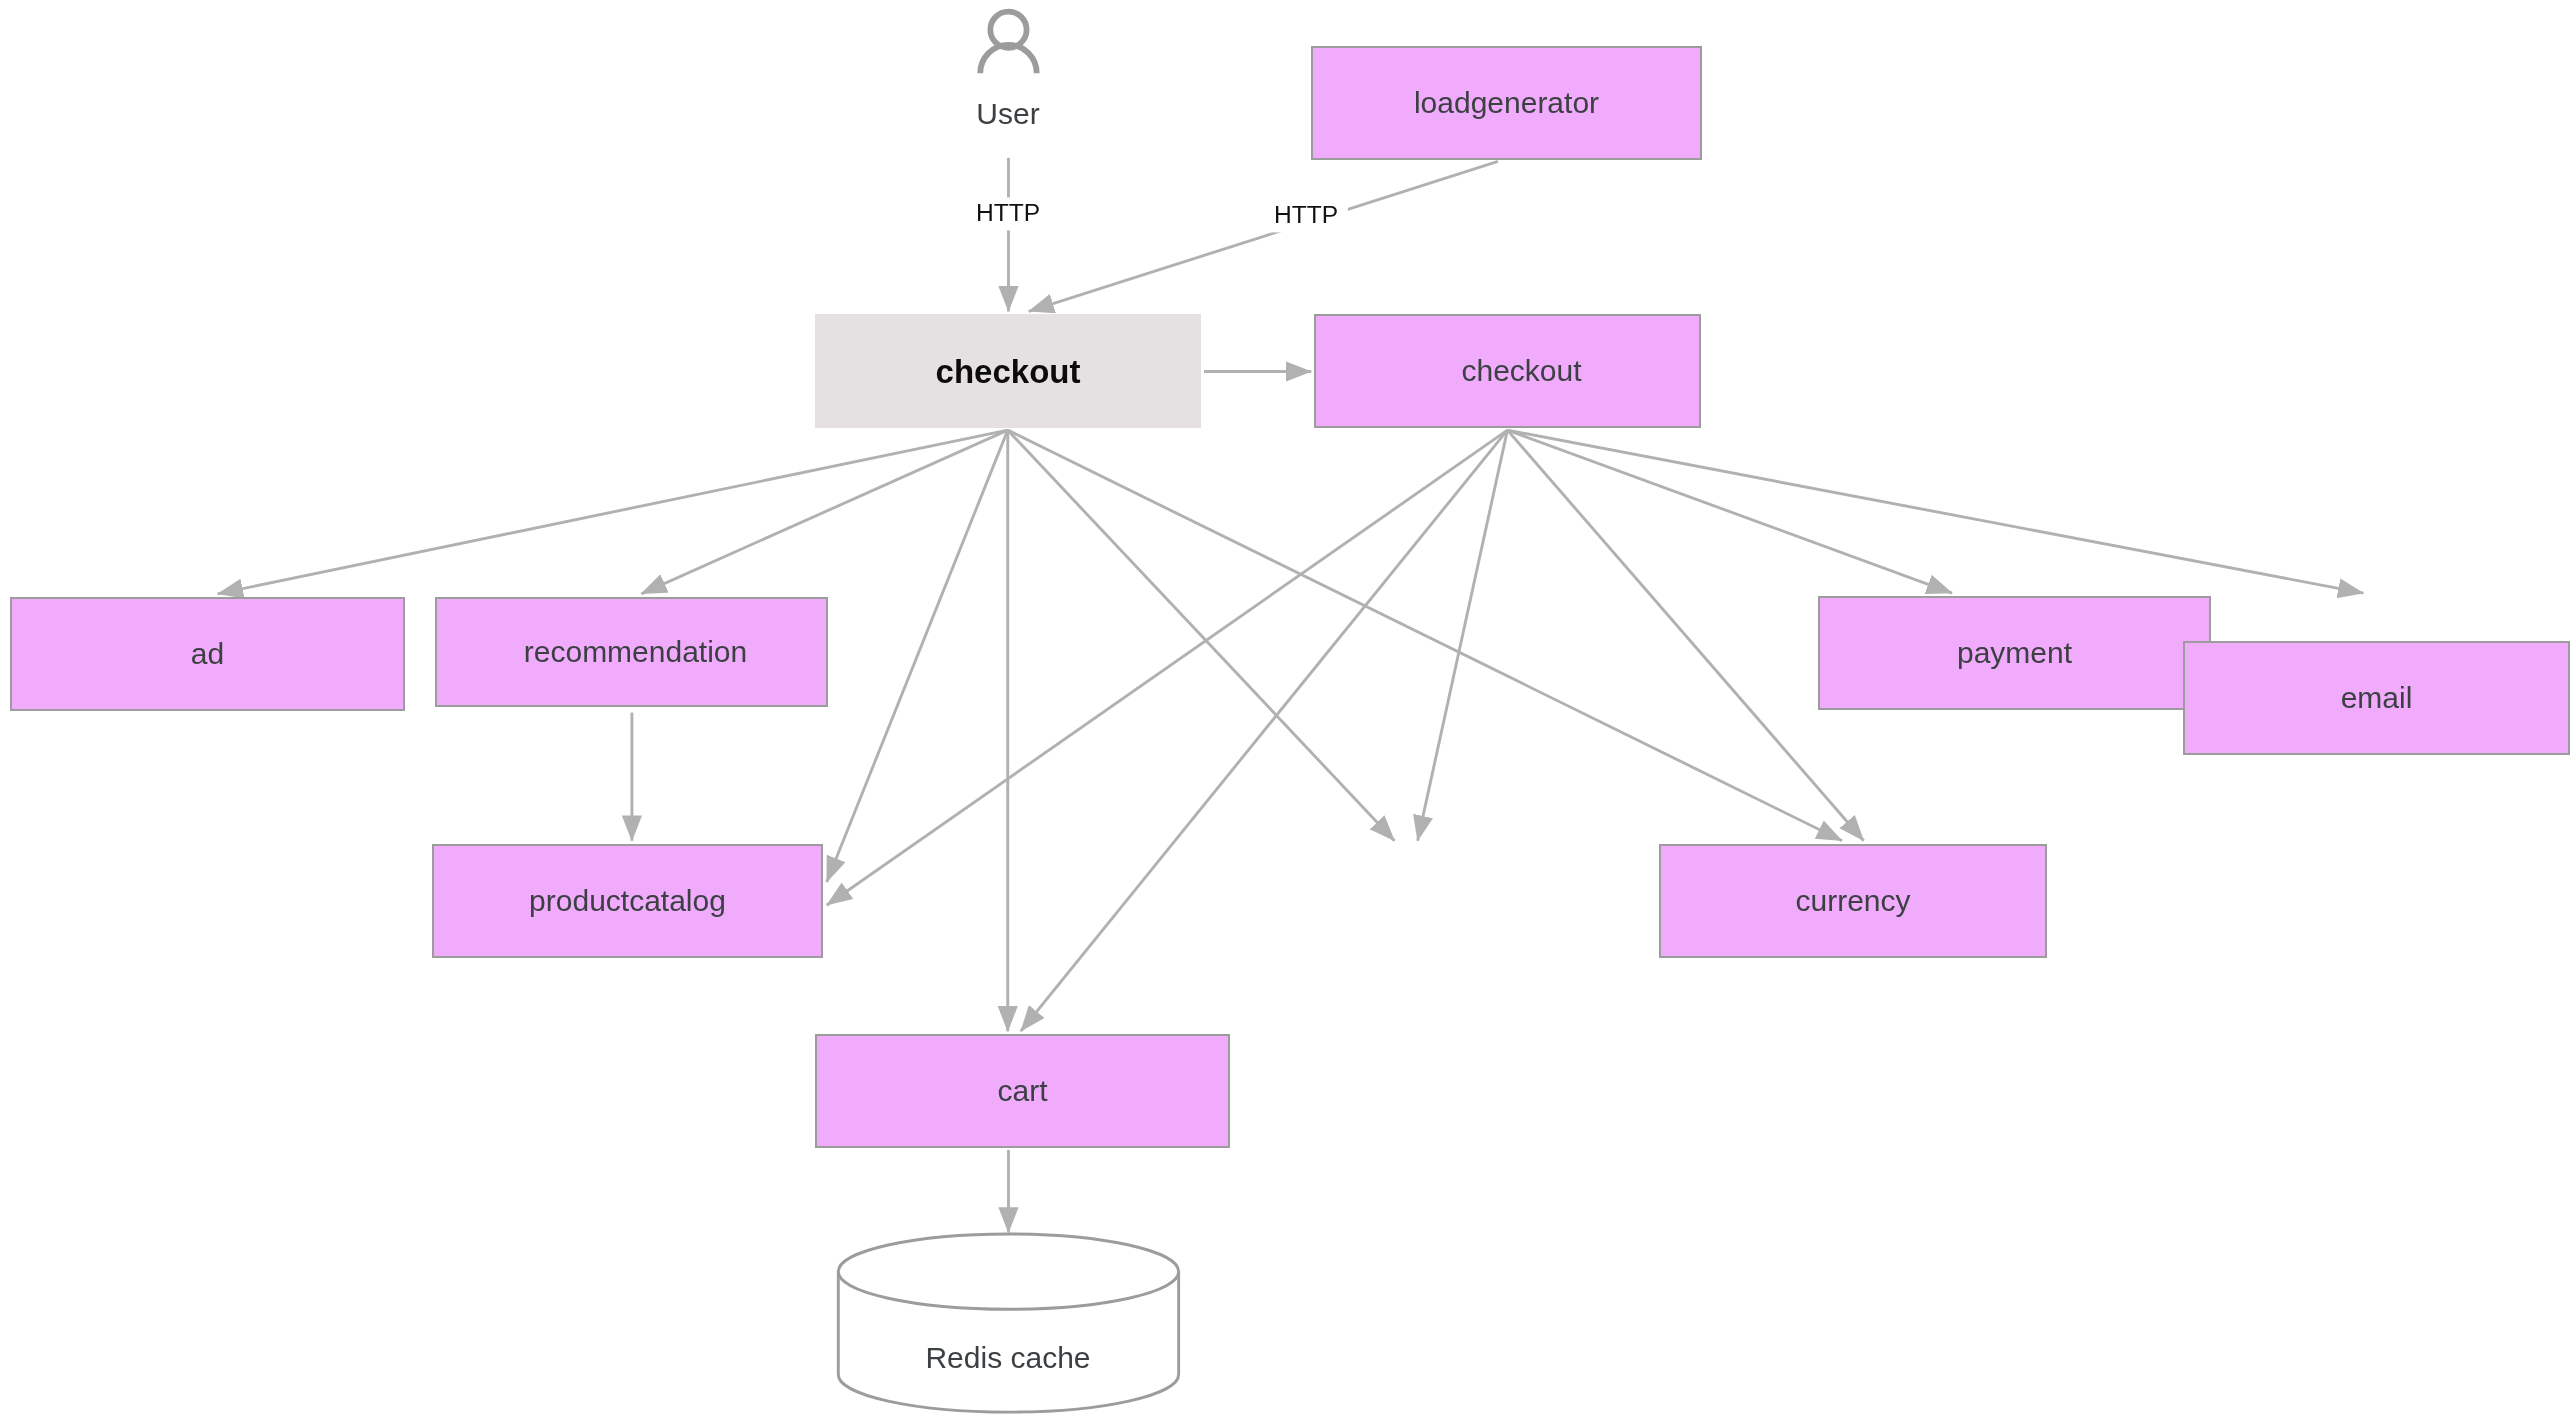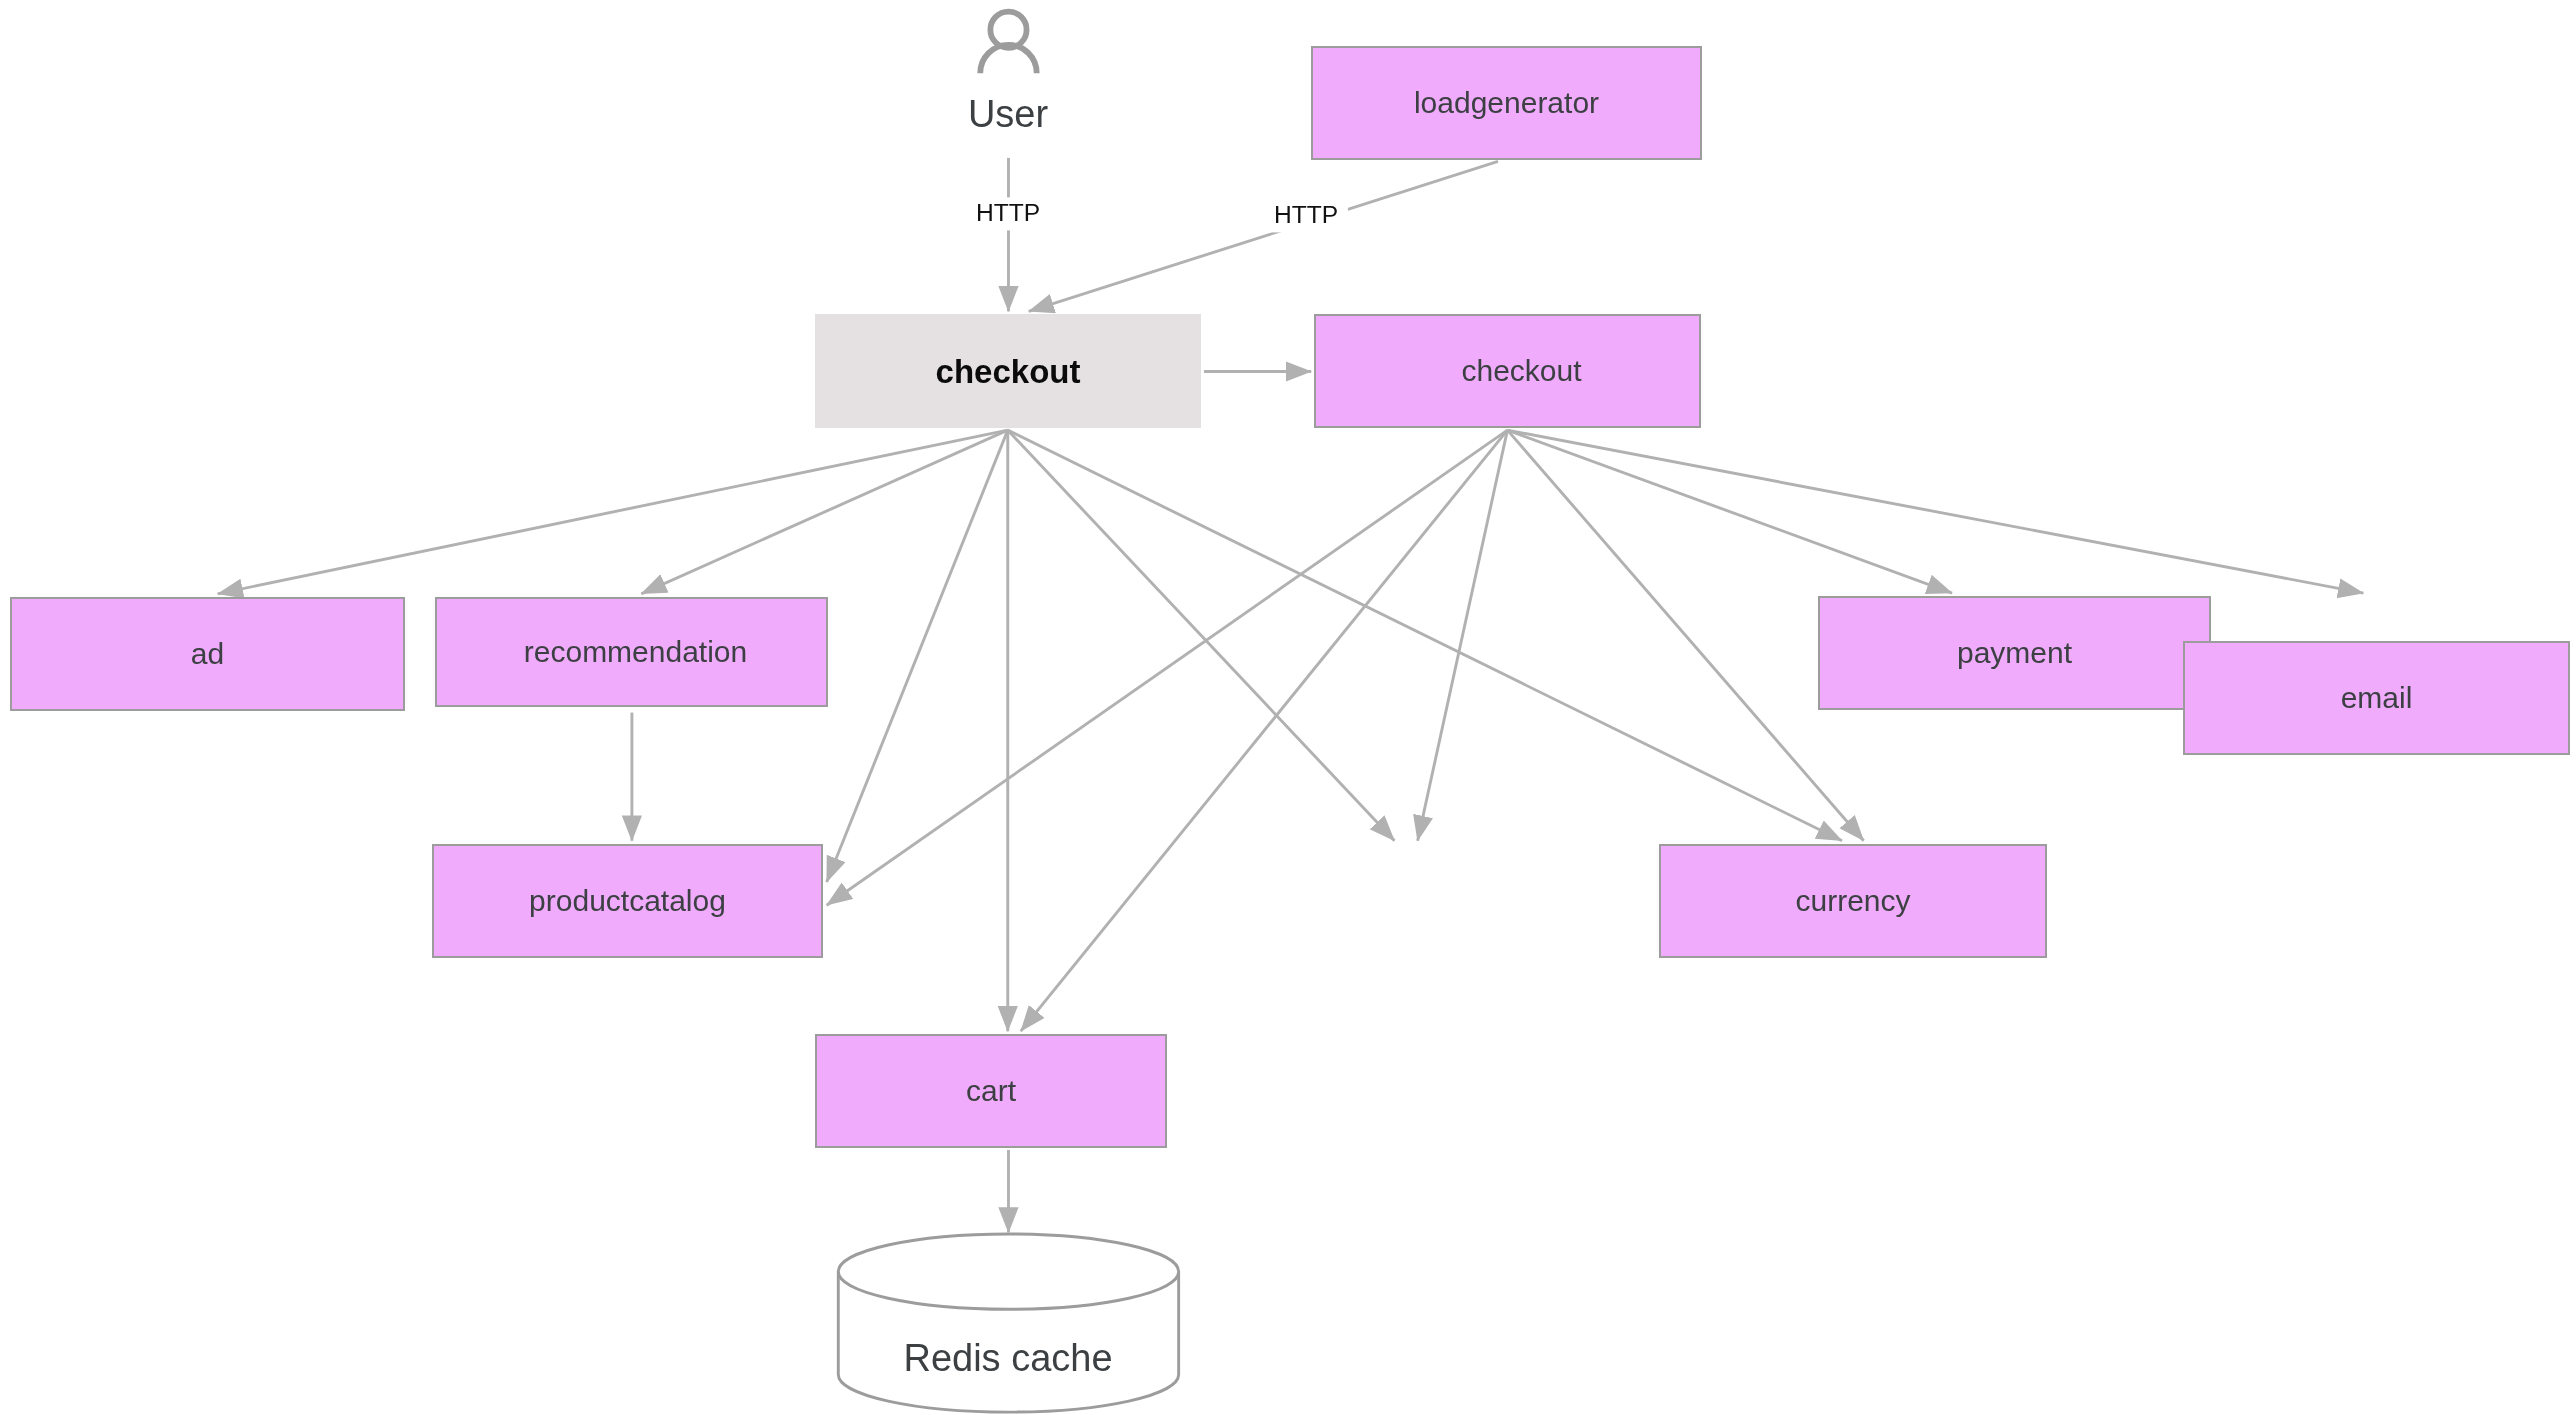--- a/index.html
+++ b/index.html
@@ -22,24 +22,24 @@
   #n-loadgenerator {left:1311px;top:46px;  width:391px;height:114px;}
   #n-frontend      {left:815px;top:314px; width:386px;height:114px;}
   #n-checkout      {left:1314px;top:314px; width:387px;height:114px;padding-left:28px;}
   #n-ad            {left:10px;  top:597px; width:395px;height:114px;}
   #n-recommendation{left:435px; top:597px; width:393px;height:110px;padding-left:8px;}
   #n-payment       {left:1773px;top:596px; width:393px;height:114px;margin-left:45px;}
   #n-email         {left:2183px;top:596px; width:387px;height:114px;margin-top:45px;}
   #n-productcatalog{left:432px; top:844px;width:391px;height:114px;}
   #n-shipping      {left:1213px;top:844px;width:388px;height:114px;}
   #n-currency      {left:1659px;top:844px;width:388px;height:114px;}
-  #n-cart          {left:815px;top:1034px;width:352px;height:114px;}
+  #n-cart          {left:815px;top:1034px;width:415px;height:114px;}
   .free-label{
     position:absolute;z-index:2;transform:translate(-50%,-50%);
-    color:#3c4043;font-size:38px;line-height:1;white-space:nowrap;
+    color:#3c4043;font-size:30px;line-height:1;white-space:nowrap;
   }
   #lbl-user {left:1008px;top:114px;}
   #lbl-redis{left:1008px;top:1358px;color:#3c4043;}
   .edge-label{
     position:absolute;z-index:3;transform:translate(-50%,-50%);
     background:#ffffff;color:#111111;font-size:24.6px;line-height:1;
     padding:4.3px 10px;white-space:nowrap;
   }
   #elbl-user{left:1008px;top:214px;}
   #elbl-load{left:1306px;top:216px;}

